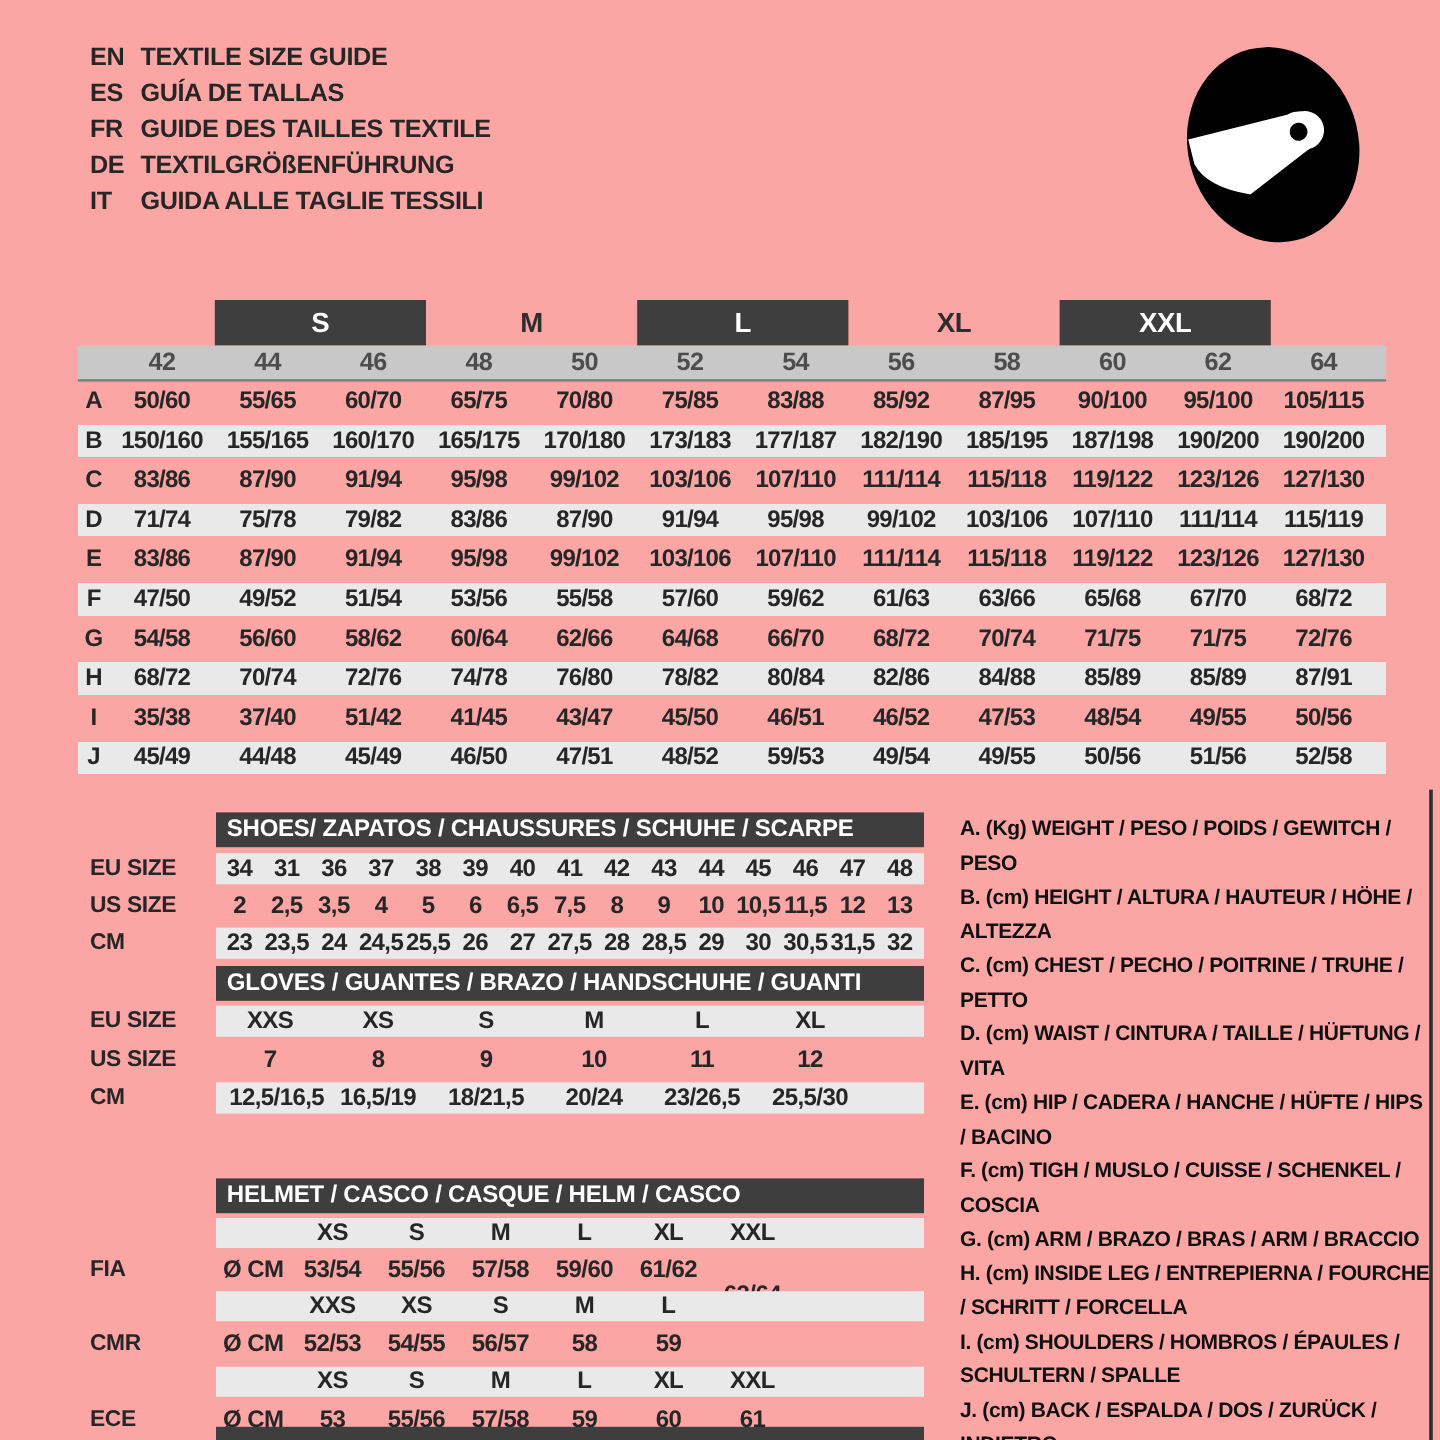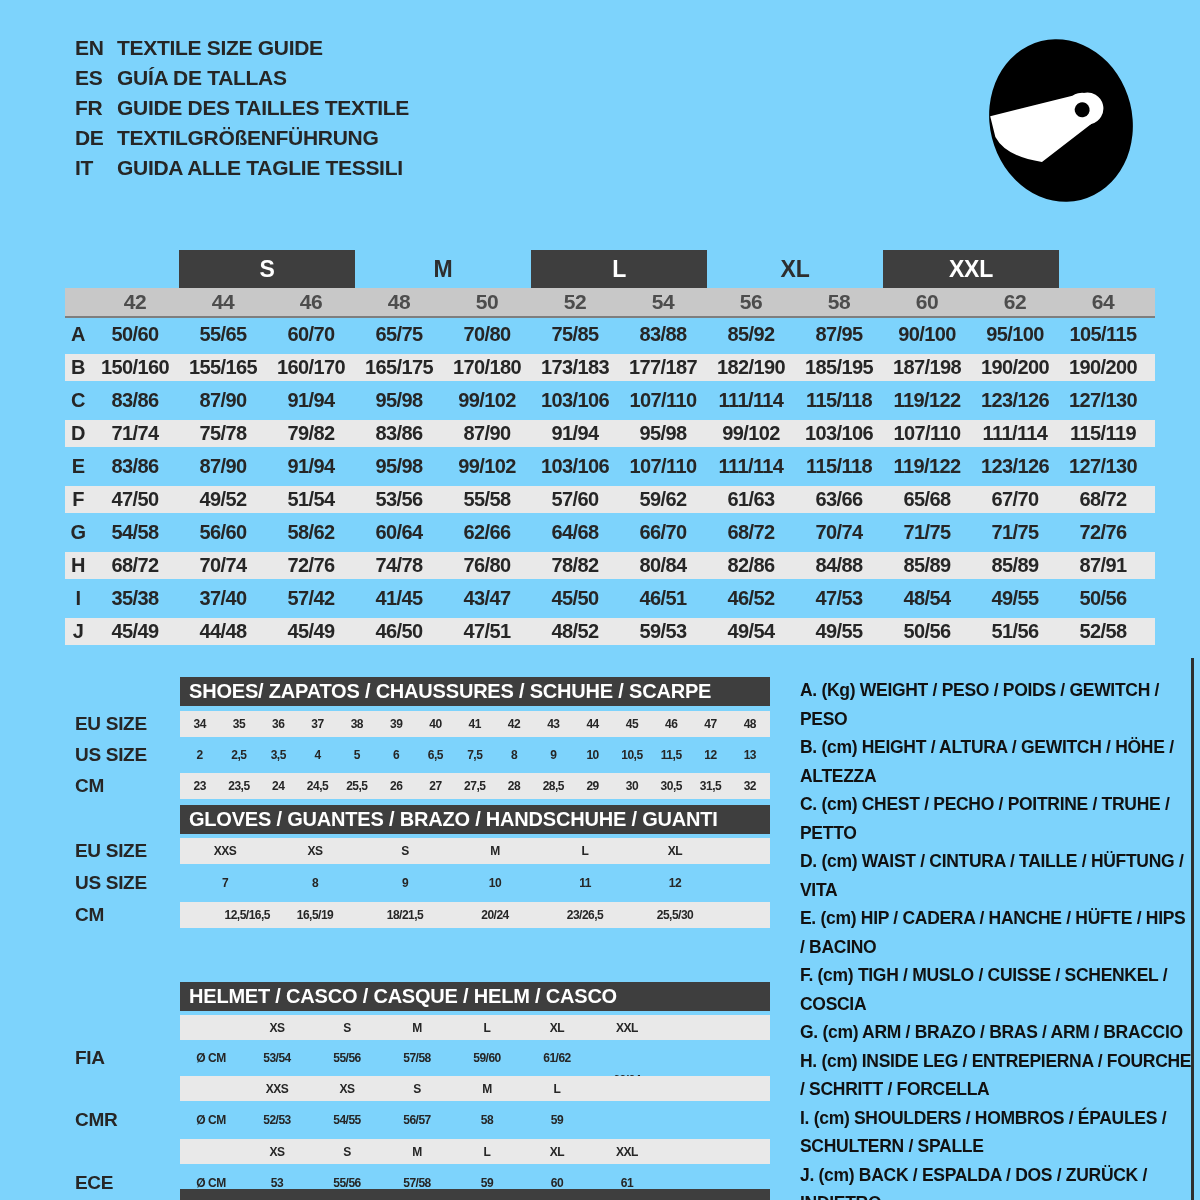--- a/index.html
+++ b/index.html
@@ -1,16 +1,16 @@
 <!DOCTYPE html>
 <html><head>
 <meta charset="utf-8">
 <style>
   html,body{margin:0;padding:0;background:#fff;}
-  #page{position:relative;width:1200px;height:1200px;background:#7dd3fc;overflow:hidden;
+  #page{position:relative;width:1200px;height:1200px;background:#fca5a5;overflow:hidden;
         font-family:"Liberation Sans",sans-serif;font-weight:700;color:#262626;}
   .abs{position:absolute;}
 
   
   .lang-row{display:flex;line-height:30px;font-size:21px;letter-spacing:-0.3px;}
   .lang-code{width:42px;}
   .lang-title{white-space:nowrap;}
 
   
   #size-boxes{left:91px;top:250px;width:1056px;height:38px;}
@@ -28,21 +28,21 @@
   #main-rows{left:65px;top:318px;width:1090px;}
   .mrow{display:flex;align-items:center;height:33px;box-sizing:border-box;font-size:20px;letter-spacing:-0.6px;}
   .mrow.shade{background:#e9e9e9;background-clip:content-box;padding:3px 0;}
   .mlabel{width:26px;flex:none;text-align:center;font-size:20px;}
   .mcell{width:88px;flex:none;text-align:center;white-space:nowrap;}
 
   
   .sub{left:75px;width:1115px;}
   .srow{display:flex;align-items:center;}
   .slabel{width:105px;flex:none;font-size:19px;letter-spacing:-0.3px;}
-  .sdata{width:590px;flex:none;display:flex;align-items:center;height:100%;font-size:12px;letter-spacing:-0.5px;}
+  .sdata{width:590px;flex:none;display:flex;align-items:center;height:100%;font-size:20px;letter-spacing:-0.5px;}
   .sdata.shade{background:#e9e9e9;}
   .sbar{width:590px;flex:none;background:#3e3e3e;color:#fff;font-size:20px;letter-spacing:-0.2px;
         height:29px;display:flex;align-items:center;padding-left:9px;box-sizing:border-box;white-space:nowrap;}
   .scell{flex:none;text-align:center;white-space:nowrap;}
   .gap5{height:5px;}
 
   
   #legend{left:800px;top:676px;width:392px;font-size:17.5px;line-height:28.5px;color:#111;letter-spacing:-0.3px;}
   .legend-item{white-space:normal;}
 
@@ -229,21 +229,21 @@
         <div class="mcell">82/86</div>
         <div class="mcell">84/88</div>
         <div class="mcell">85/89</div>
         <div class="mcell">85/89</div>
         <div class="mcell">87/91</div>
       </div>
       <div class="mrow">
         <div class="mlabel">I</div>
         <div class="mcell">35/38</div>
         <div class="mcell">37/40</div>
-        <div class="mcell">57/42</div>
+        <div class="mcell">51/42</div>
         <div class="mcell">41/45</div>
         <div class="mcell">43/47</div>
         <div class="mcell">45/50</div>
         <div class="mcell">46/51</div>
         <div class="mcell">46/52</div>
         <div class="mcell">47/53</div>
         <div class="mcell">48/54</div>
         <div class="mcell">49/55</div>
         <div class="mcell">50/56</div>
       </div>
@@ -267,21 +267,21 @@
   <div id="shoes-table" class="abs sub" style="top:677px;">
       <div class="srow" style="height: 29px;">
         <div class="slabel"></div>
         <div class="sbar">SHOES/ ZAPATOS / CHAUSSURES / SCHUHE / SCARPE</div>
       </div>
       <div class="gap5"></div>
       <div class="srow" style="height: 26px;">
         <div class="slabel">EU SIZE</div>
         <div class="sdata shade">
           <div class="scell" style="width: 39.3px;">34</div>
-          <div class="scell" style="width: 39.3px;">35</div>
+          <div class="scell" style="width: 39.3px;">31</div>
           <div class="scell" style="width: 39.3px;">36</div>
           <div class="scell" style="width: 39.3px;">37</div>
           <div class="scell" style="width: 39.3px;">38</div>
           <div class="scell" style="width: 39.3px;">39</div>
           <div class="scell" style="width: 39.3px;">40</div>
           <div class="scell" style="width: 39.3px;">41</div>
           <div class="scell" style="width: 39.3px;">42</div>
           <div class="scell" style="width: 39.3px;">43</div>
           <div class="scell" style="width: 39.3px;">44</div>
           <div class="scell" style="width: 39.3px;">45</div>
@@ -444,21 +444,21 @@
           <div class="scell" style="width: 70px;">57/58</div>
           <div class="scell" style="width: 70px;">59</div>
           <div class="scell" style="width: 70px;">60</div>
           <div class="scell" style="width: 70px;">61</div>
         </div>
       </div>
     </div>
 
   <div id="legend" class="abs">
       <div class="legend-item">A. (Kg) WEIGHT / PESO / POIDS / GEWITCH / PESO</div>
-      <div class="legend-item">B. (cm) HEIGHT / ALTURA / GEWITCH / HÖHE / ALTEZZA</div>
+      <div class="legend-item">B. (cm) HEIGHT / ALTURA / HAUTEUR / HÖHE / ALTEZZA</div>
       <div class="legend-item">C. (cm) CHEST / PECHO / POITRINE / TRUHE / PETTO</div>
       <div class="legend-item">D. (cm) WAIST / CINTURA / TAILLE / HÜFTUNG / VITA</div>
       <div class="legend-item">E. (cm) HIP / CADERA / HANCHE / HÜFTE / HIPS / BACINO</div>
       <div class="legend-item">F. (cm) TIGH / MUSLO / CUISSE / SCHENKEL / COSCIA</div>
       <div class="legend-item">G. (cm) ARM / BRAZO / BRAS / ARM / BRACCIO</div>
       <div class="legend-item">H. (cm) INSIDE LEG / ENTREPIERNA / FOURCHE / SCHRITT / FORCELLA</div>
       <div class="legend-item">I. (cm) SHOULDERS / HOMBROS / ÉPAULES / SCHULTERN / SPALLE</div>
       <div class="legend-item">J. (cm) BACK / ESPALDA / DOS / ZURÜCK / INDIETRO</div>
     </div>
 

